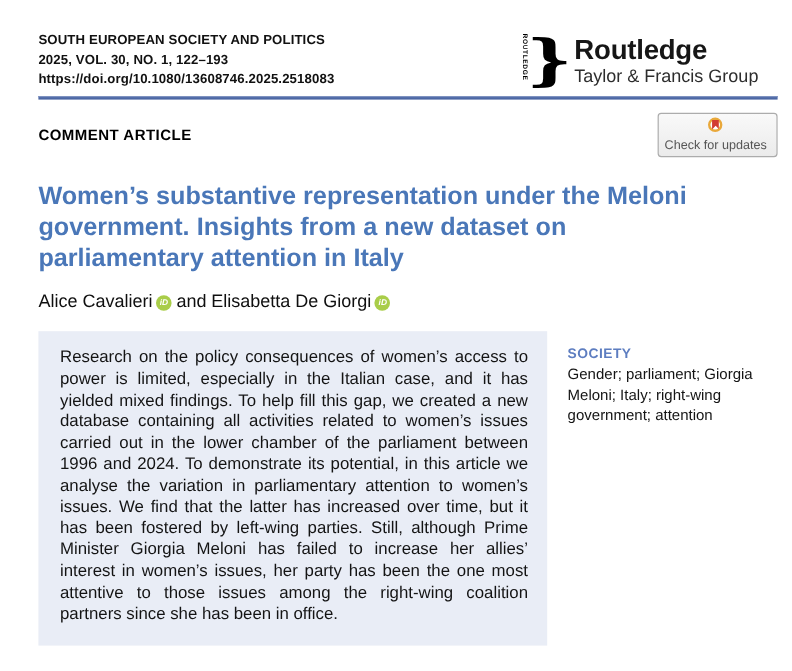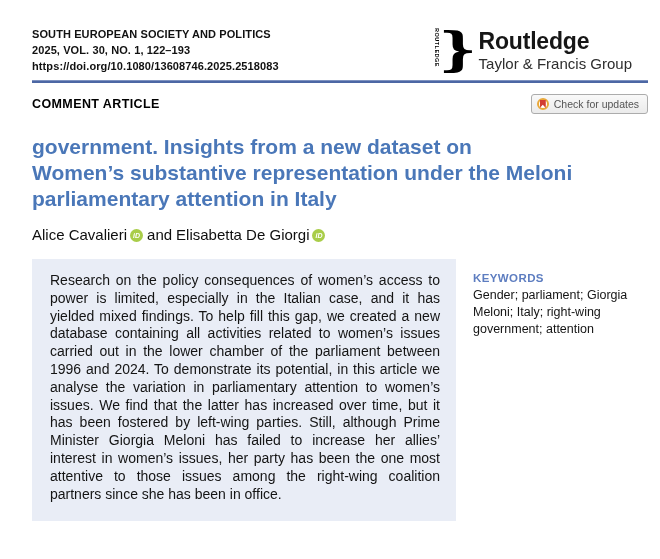--- a/index.html
+++ b/index.html
@@ -35,21 +35,21 @@
   .rule { height:3px; background:#4c67a4; margin-top:6px; width:616px; border-top:1px solid #7e92c0; }
 
   
   .type-row { display:flex; justify-content:space-between; align-items:center; margin-top:11px; width:616px; }
   .article-type { font-size:12.5px; font-weight:700; letter-spacing:0.4px; color:#000; }
 
   .cfu-badge {
     display:inline-flex; align-items:center; gap:5px;
     background:linear-gradient(#f9f9f9,#ebebeb);
     border:1px solid #acacac; border-radius:3px;
-    padding:3px 8px 3px 5px; cursor:pointer;
+    padding:3px 8px 3px 5px; cursor:pointer;flex-direction:column;
   }
   .cfu-ring {
     width:12px; height:12px; border-radius:50%;
     border:2px solid #e9a83a; background:#fff;
     display:flex; align-items:center; justify-content:center; flex:0 0 auto;
   }
   .cfu-mark {
     width:6px; height:8px; background:#d23c32;
     clip-path:polygon(0 0,100% 0,100% 100%,50% 60%,0 100%);
   }
@@ -108,39 +108,39 @@
     <div class="article-type">COMMENT ARTICLE</div>
     <div class="cfu-badge">
       <span class="cfu-ring">
         <span class="cfu-mark"></span>
       </span>
       <span class="cfu-label">Check for updates</span>
     </div>
   </div>
 
   <div class="title">
+    <div>Women’s substantive representation under the Meloni</div>
     <div>government. Insights from a new dataset on</div>
-    <div>Women’s substantive representation under the Meloni</div>
     <div>parliamentary attention in Italy</div>
   </div>
 
   <div class="authors">
     <span>Alice Cavalieri</span>
     <span class="orcid">iD</span>
     <span class="author-connector">and</span>
     <span>Elisabetta De Giorgi</span>
     <span class="orcid">iD</span>
   </div>
 
   <div class="body-row">
     <div class="abstract-box">
       <div class="abstract-text">Research on the policy consequences of women’s access to power is limited, especially in the Italian case, and it has yielded mixed findings. To help fill this gap, we created a new database containing all activities related to women’s issues carried out in the lower chamber of the parliament between 1996 and 2024. To demonstrate its potential, in this article we analyse the variation in parliamentary attention to women’s issues. We find that the latter has increased over time, but it has been fostered by left-wing parties. Still, although Prime Minister Giorgia Meloni has failed to increase her allies’ interest in women’s issues, her party has been the one most attentive to those issues among the right-wing coalition partners since she has been in office.</div>
     </div>
     <div class="keywords-col">
-      <div class="section-heading">KEYWORDS</div>
+      <div class="section-heading">SOCIETY</div>
       <div class="keywords-text">
         <div>Gender; parliament; Giorgia</div>
         <div>Meloni; Italy; right-wing</div>
         <div>government; attention</div>
       </div>
     </div>
   </div>
 
 </div>
 

